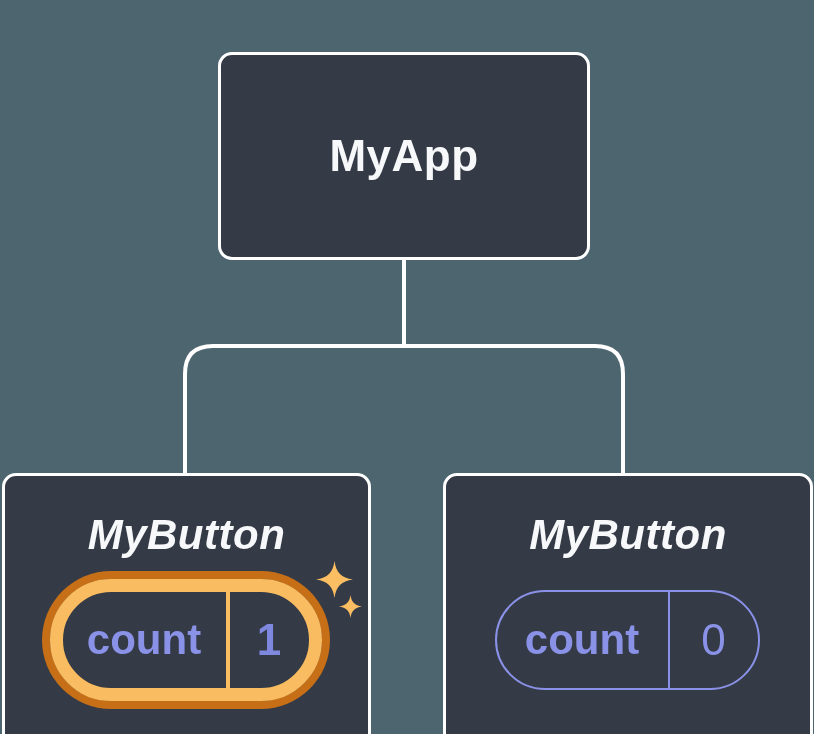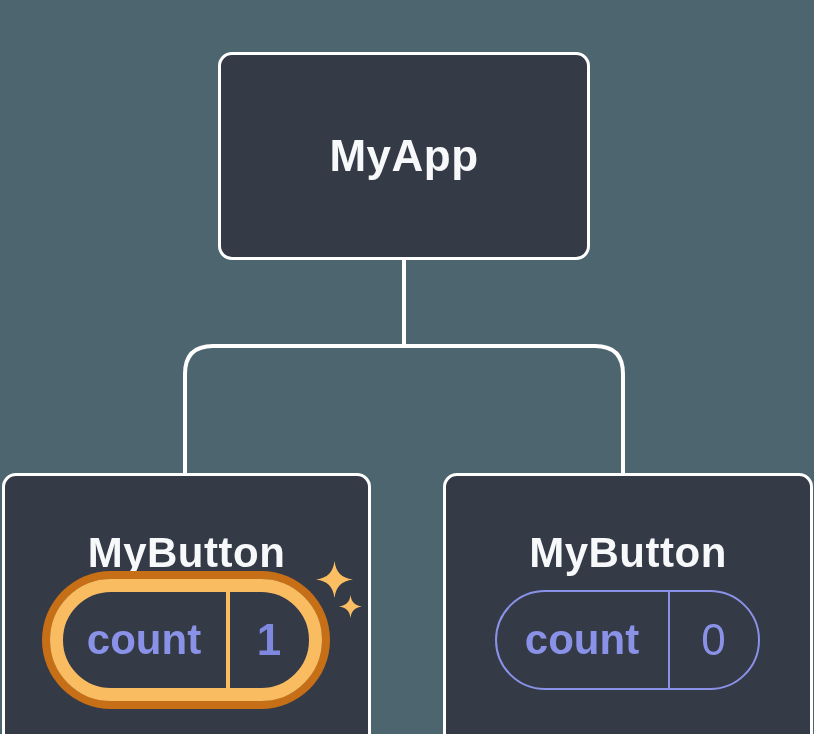--- a/index.html
+++ b/index.html
@@ -35,21 +35,21 @@
   .node-child-left{left:2px;top:473px;width:369px;height:290px;}
   .node-child-right{left:443px;top:473px;width:370px;height:290px;}
   .node-label{
     color:var(--label-text,#F7F8FA);
     font-size:44px;
     font-weight:600;
     letter-spacing:0.5px;
     line-height:1;
   }
   .node-child-left .node-label,
-  .node-child-right .node-label{margin-top:56px;font-size:42px;}
+  .node-child-right .node-label{margin-top:38px;font-size:42px;font-style:italic;}
 
   
   .pill{
     position:absolute;
     box-sizing:border-box;
     border-radius:999px;
     display:flex;
     align-items:stretch;
     overflow:hidden;
   }

